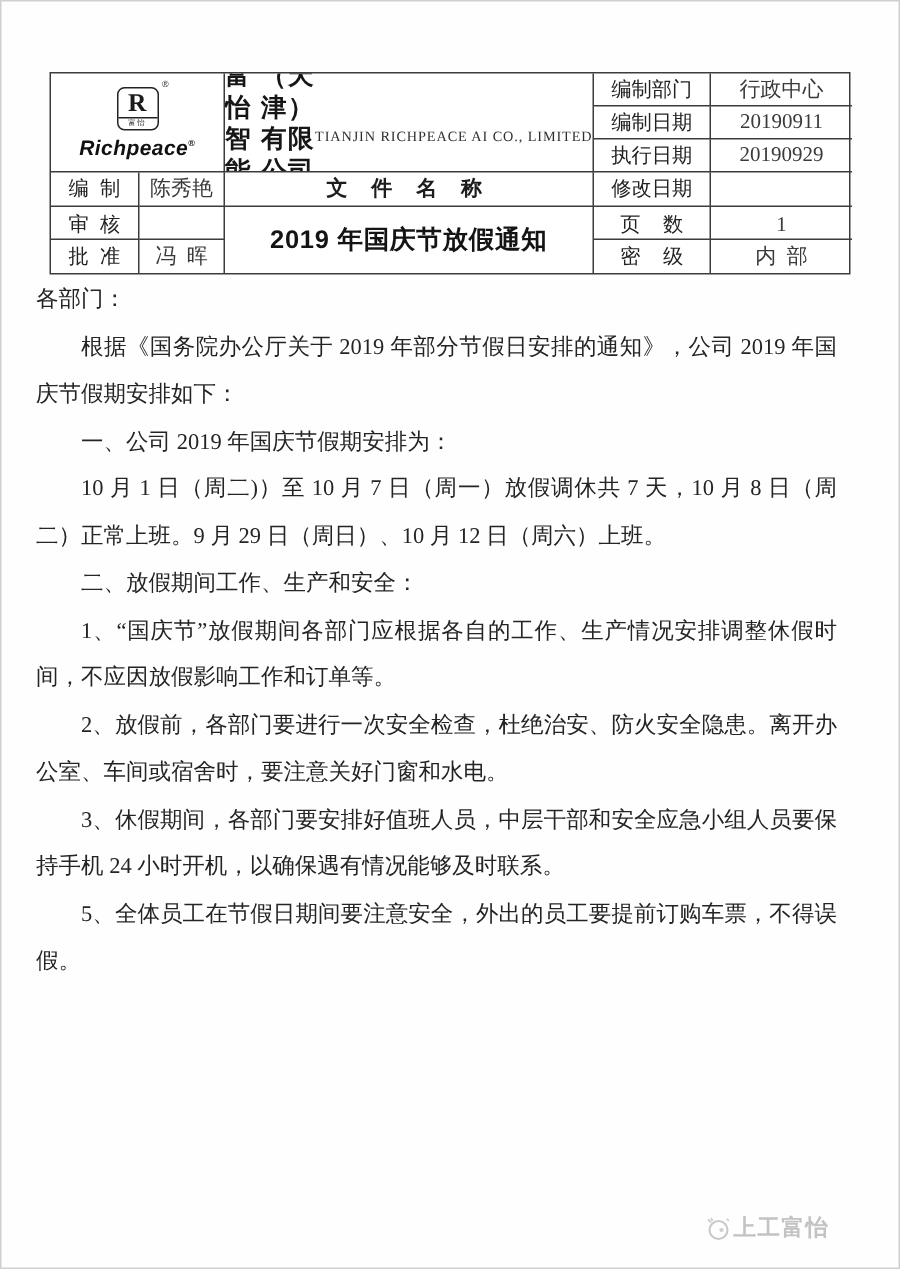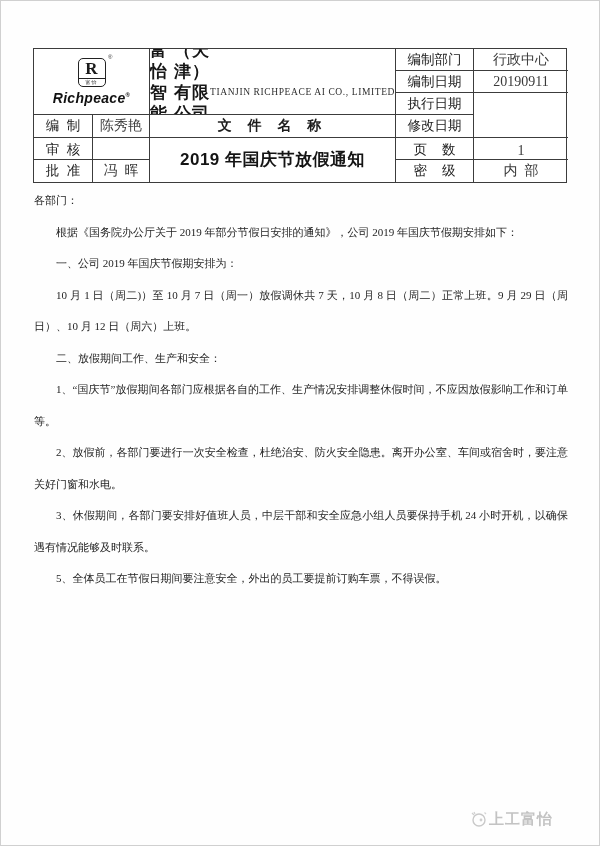--- a/index.html
+++ b/index.html
@@ -91,30 +91,30 @@
     font-family:"Liberation Sans",sans-serif;
   }
   .brand{
     font-family:"Liberation Sans","DejaVu Sans",sans-serif;
     font-weight:bold;font-style:italic;font-size:14px;color:#111;
     margin-top:3px;letter-spacing:0.3px;
   }
   .brand sup{font-size:6px;font-style:normal;}
   
   .body-text{
-    position:absolute;left:33px;top:184px;width:534px;
-    font-size:11px;line-height:31.5px;
+    position:absolute;left:23px;top:184px;width:534px;
+    font-size:15px;line-height:31.5px;
     text-align:justify;color:#242424;
   }
   .body-text p{margin:0;text-indent:2em;}
   .body-text p.flush{text-indent:0;}
   
   .watermark{
     position:absolute;right:46px;top:808px;
-    display:flex;align-items:center;gap:0;
+    display:flex;gap:0;
     color:#c3c3c3;
   }
   .wm-icon{width:20px;height:20px;flex:0 0 auto;}
   .wm-text{
     font-family:"Liberation Sans","DejaVu Sans",sans-serif;
     font-weight:bold;font-size:15px;letter-spacing:1px;color:#c3c3c3;
     white-space:nowrap;
   }
 </style>
 </head>
@@ -152,20 +152,23 @@
 
     <div class="cell c4 r2">
         <span class="hd-label">编制日期</span>
       </div>
     <div class="cell c5 r2 no-r">
         <span class="hd-value">20190911</span>
       </div>
 
     <div class="cell c4 r3">
         <span class="hd-label">执行日期</span>
+      </div>
+    <div class="cell c5 r3 no-r">
+        <span class="hd-value">20190929</span>
       </div>
 
     <div class="cell c4 r4">
         <span class="hd-label">修改日期</span>
       </div>
     <div class="cell c5 r4 no-r">
         <span class="hd-value"></span>
       </div>
 
     <div class="cell c4 r5">

